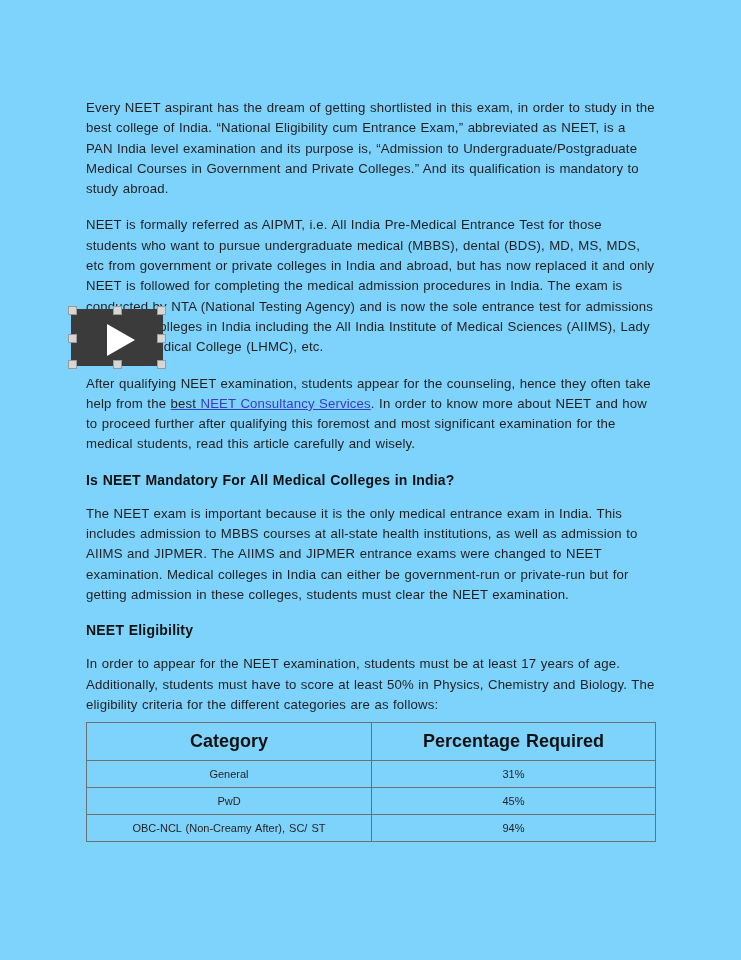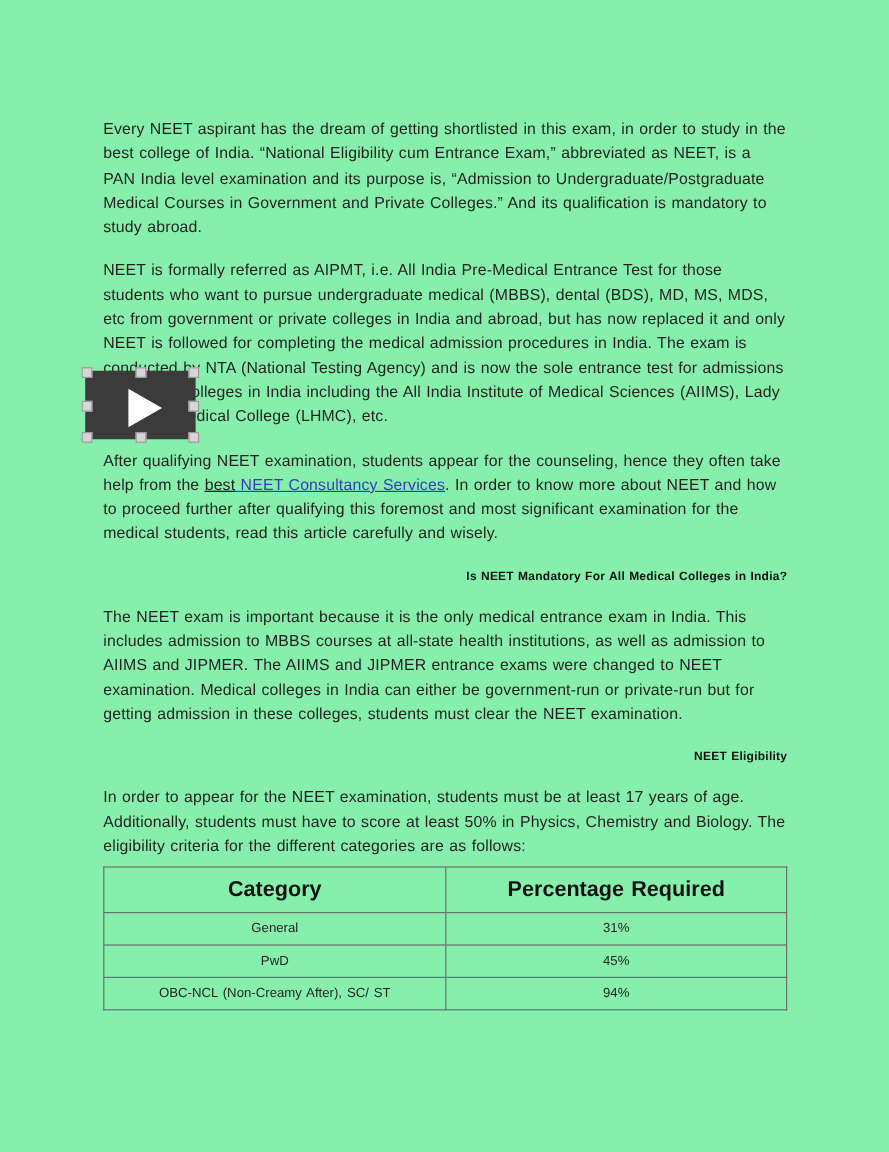--- a/index.html
+++ b/index.html
@@ -13,54 +13,52 @@
     position: relative;
     font-family: "Liberation Sans", sans-serif;
     color: #1a1a1a;
     overflow: hidden;
   }
   .page {
     position: absolute;
     left: 0; top: 0;
     width: 741px;
     height: 960px;
-    background: #86efac;
+    background: #7dd3fc;
   }
   .content {
     position: absolute;
     left: 86px;
     top: 98px;
     width: 570px;
   }
   p.para {
     margin: 0 0 16px 0;
     font-size: 13.2px;
     line-height: 20.3px;
     letter-spacing: 0.15px;
     color: #231f20;
     text-align: left;
     word-spacing: 0.6px;
   }
   h3.heading {
     margin: 4px 0 14px 0;
-    font-size: 10px;
+    font-size: 14px;
     line-height: 19px;
     font-weight: bold;
     color: #111111;
     letter-spacing: 0.2px;
     word-spacing: 0.5px;
-    text-align: right;
   }
   a.inline-link {
     color: #3b3bbf;
     text-decoration: underline;
   }
   .link-lead {
     color: #231f20;
-    text-decoration: underline;
   }
   
   .video-overlay {
     position: absolute;
     left: 68px;
     top: 306px;
     width: 98px;
     height: 63px;
   }
   .video-box {

